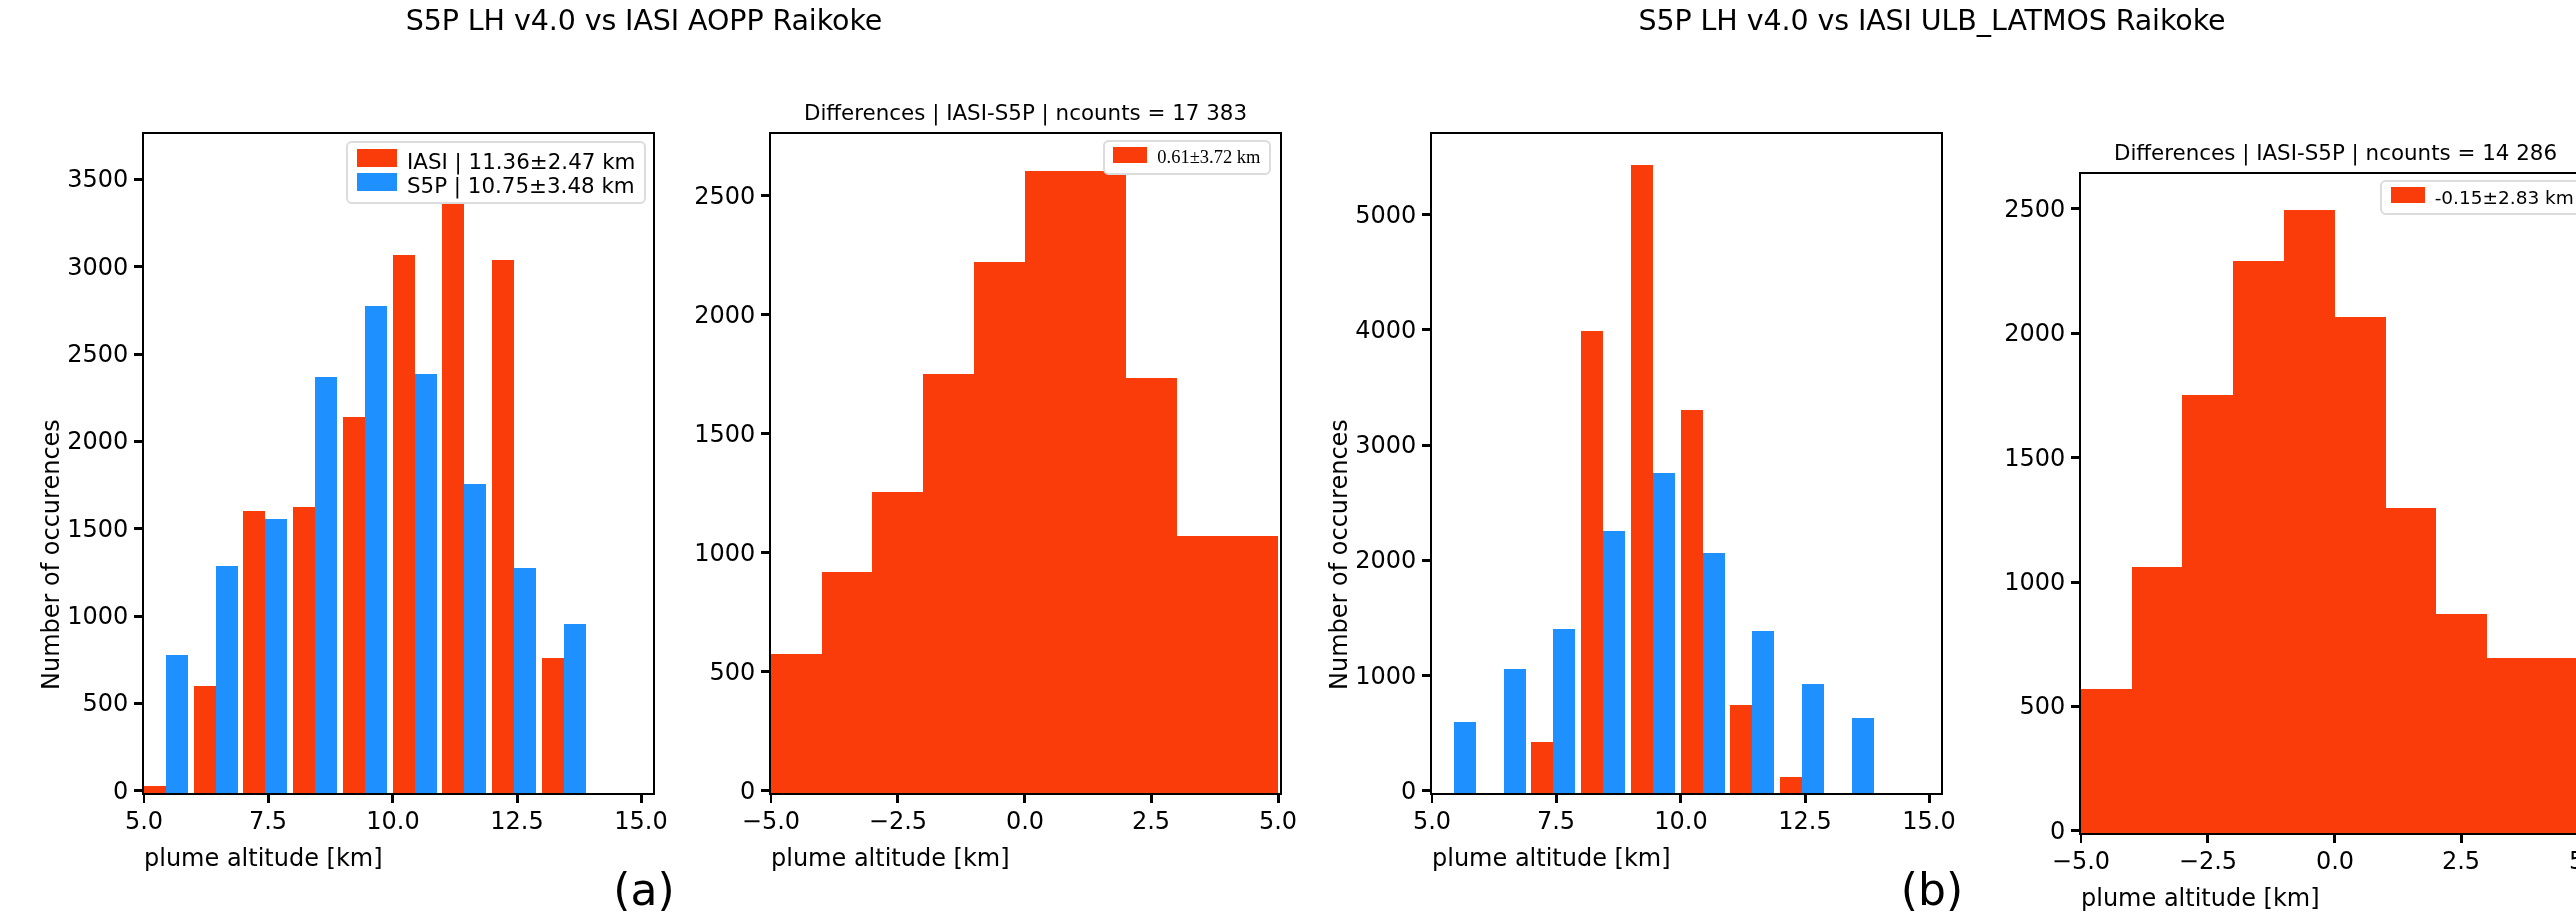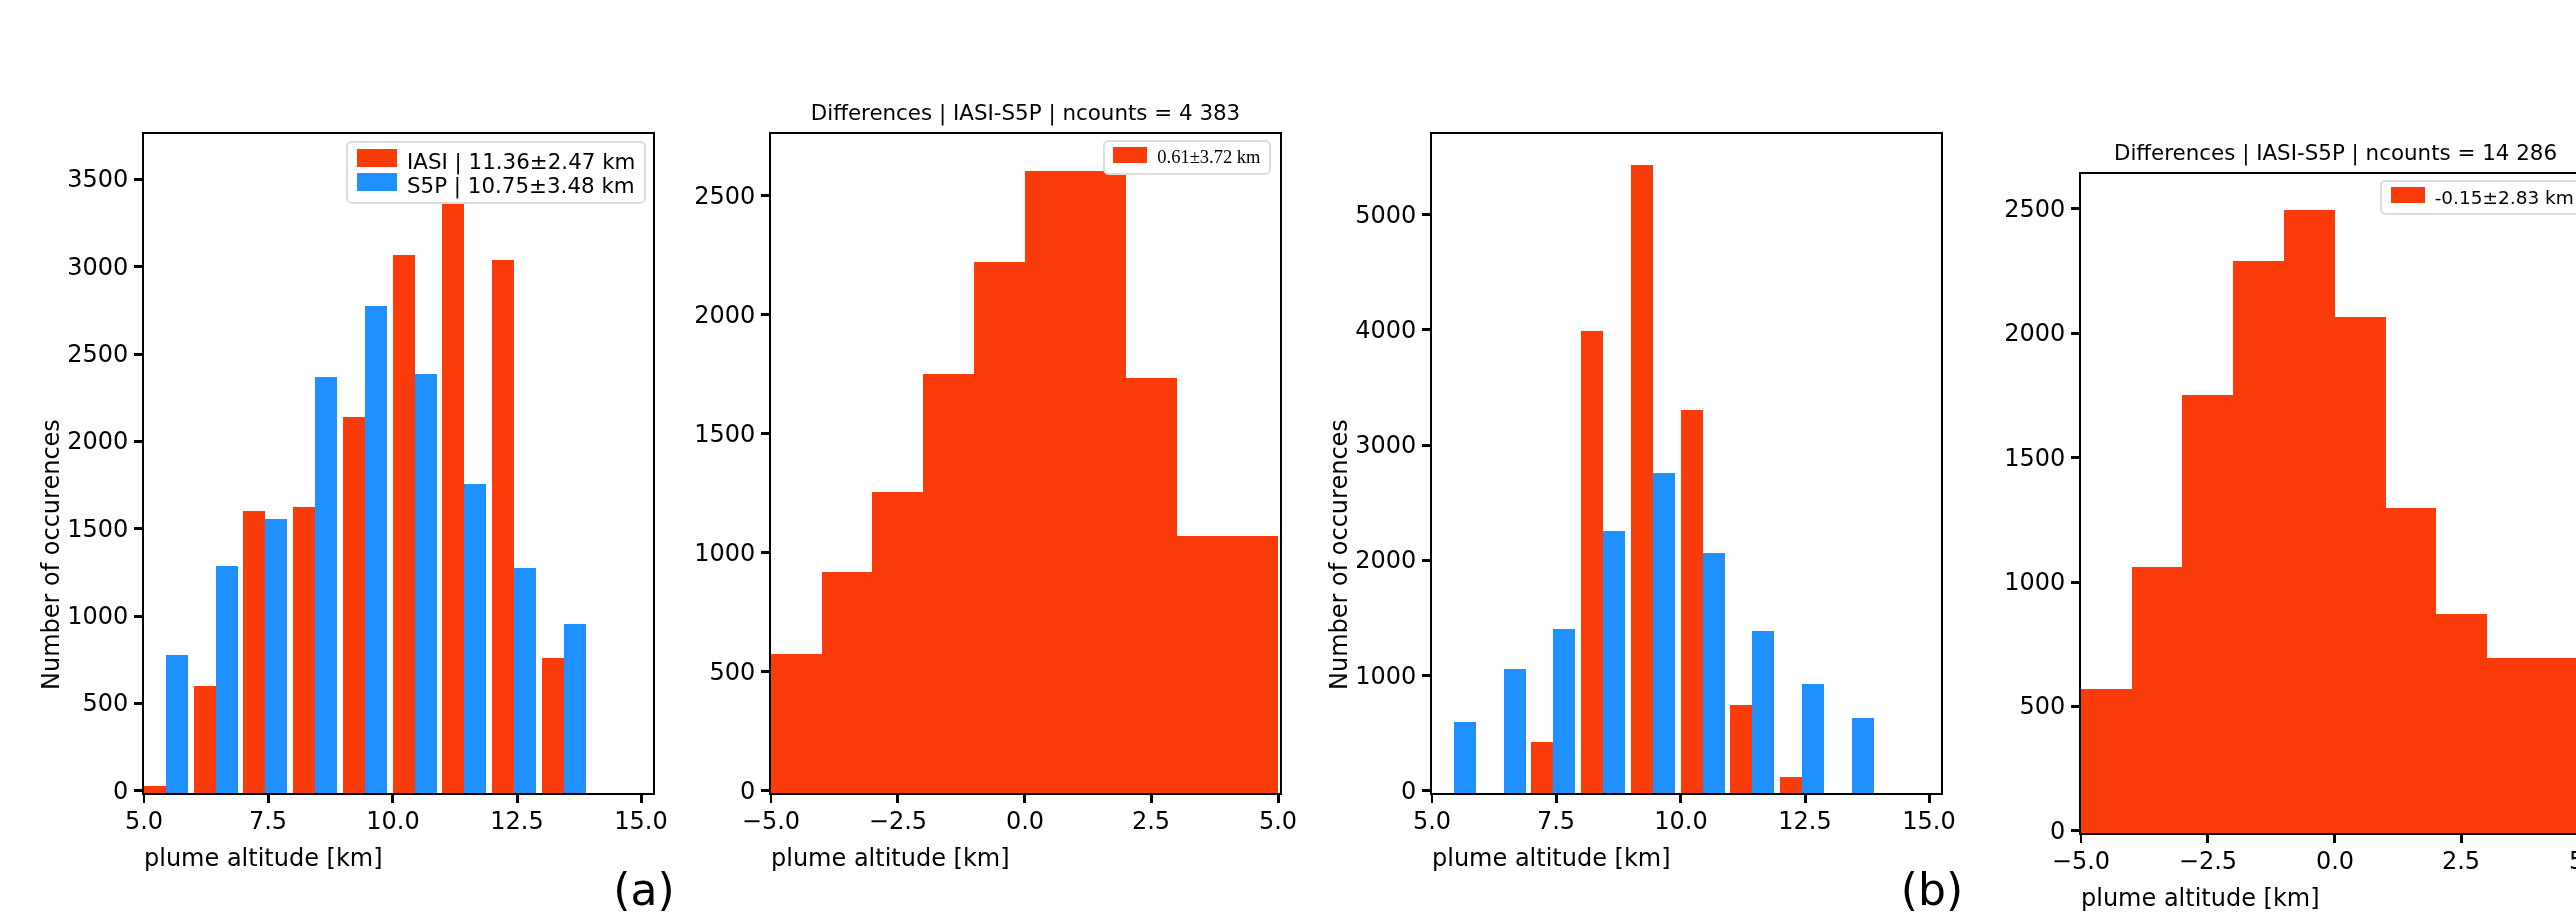--- a/index.html
+++ b/index.html
@@ -72,20 +72,21 @@
   .legend.small .legend-text{font-size:18.5px;}
   .legend.small .swatch{width:34px;height:15.7px;}
   .legend.small .legend-row{height:20px;}
 </style>
 </head>
 <body>
 
 <div class="figure">
 
   <div class="group a">
+    <div class="suptitle">S5P LH v4.0 vs IASI AOPP Raikoke</div>
 
     <div class="axes" id="ax-a-main" style="left:142px;top:132px;width:513px;height:663px;">
       <div class="ylabel" style="left:-107px;top:556px;">Number of occurences</div>
       <div class="xlabel" style="top:calc(100% + 51px);">plume altitude [km]</div>
       <div class="plotarea" id="plot-a-main">
           <div class="bar iasi" style="left: 0px; width: 22px; height: 7px;"></div>
           <div class="bar iasi" style="left: 50px; width: 22px; height: 107px;"></div>
           <div class="bar iasi" style="left: 99px; width: 22px; height: 282px;"></div>
           <div class="bar iasi" style="left: 149px; width: 22px; height: 286px;"></div>
           <div class="bar iasi" style="left: 199px; width: 22px; height: 376px;"></div>
@@ -135,21 +136,21 @@
         <div class="yticklabel" style="top: 307px;">2000</div>
         <div class="ytick" style="top: 219px;"></div>
         <div class="yticklabel" style="top: 220px;">2500</div>
         <div class="ytick" style="top: 131px;"></div>
         <div class="yticklabel" style="top: 133px;">3000</div>
         <div class="ytick" style="top: 44px;"></div>
         <div class="yticklabel" style="top: 45px;">3500</div>
       </div>
 
     <div class="axes" id="ax-a-diff" style="left:769px;top:132px;width:513px;height:663px;">
-      <div class="axtitle">Differences | IASI-S5P | ncounts = 4 383</div>
+      <div class="axtitle">Differences | IASI-S5P | ncounts = 17 383</div>
       <div class="xlabel" style="top:calc(100% + 51px);">plume altitude [km]</div>
       <div class="plotarea" id="plot-a-diff">
           <div class="step" style="left: 0px; width: 51px; height: 139px;"></div>
           <div class="step" style="left: 51px; width: 51px; height: 221px;"></div>
           <div class="step" style="left: 101px; width: 51px; height: 301px;"></div>
           <div class="step" style="left: 152px; width: 51px; height: 419px;"></div>
           <div class="step" style="left: 203px; width: 51px; height: 531px;"></div>
           <div class="step" style="left: 254px; width: 51px; height: 622px;"></div>
           <div class="step" style="left: 304px; width: 51px; height: 622px;"></div>
           <div class="step" style="left: 355px; width: 51px; height: 415px;"></div>
@@ -183,20 +184,21 @@
         <div class="ytick" style="top: 179px;"></div>
         <div class="yticklabel" style="top: 181px;">2000</div>
         <div class="ytick" style="top: 60px;"></div>
         <div class="yticklabel" style="top: 62px;">2500</div>
       </div>
 
     <div class="panel-label">(a)</div>
   </div>
 
   <div class="group b">
+    <div class="suptitle">S5P LH v4.0 vs IASI ULB_LATMOS Raikoke</div>
 
     <div class="axes" id="ax-b-main" style="left:142px;top:132px;width:513px;height:663px;">
       <div class="ylabel" style="left:-107px;top:556px;">Number of occurences</div>
       <div class="xlabel" style="top:calc(100% + 51px);">plume altitude [km]</div>
       <div class="plotarea" id="plot-b-main">
           <div class="bar iasi" style="left: 99px; width: 22px; height: 51px;"></div>
           <div class="bar iasi" style="left: 149px; width: 22px; height: 462px;"></div>
           <div class="bar iasi" style="left: 199px; width: 22px; height: 628px;"></div>
           <div class="bar iasi" style="left: 249px; width: 22px; height: 383px;"></div>
           <div class="bar iasi" style="left: 298px; width: 22px; height: 88px;"></div>

